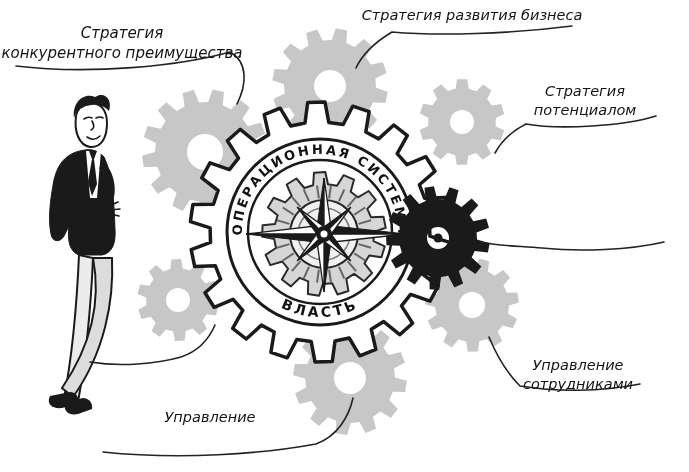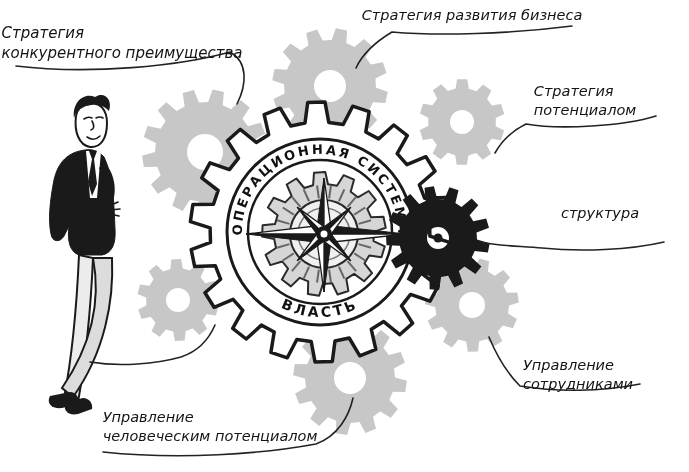--- a/index.html
+++ b/index.html
@@ -2,21 +2,21 @@
 <html><head>
 <meta charset="utf-8">
 <style>
   html,body{margin:0;padding:0;background:#fff;}
   .stage{
     position:relative;width:689px;height:472px;background:#ffffff;overflow:hidden;
     font-family:"DejaVu Sans",sans-serif;
   }
   .stage svg{position:absolute;left:0;top:0;}
   .label{
-    position:absolute;transform:translateX(-50%);
+    position:absolute;transform:translateX(-50%);text-align:center;
     font-style:italic;font-size:14.5px;color:#141414;line-height:1.3;
     font-family:"DejaVu Sans",sans-serif;
   }
   .label span{display:block;white-space:nowrap;}
 </style>
 </head>
 <body>
 
 <div class="stage">
 
@@ -134,27 +134,25 @@
   <div class="label" style="left:472px;top:6px">
     <span>Стратегия развития бизнеса</span>
   </div>
 
   <div class="label" style="left:585px;top:82px">
     <span>Стратегия</span>
     <span>потенциалом</span>
   </div>
 
   <div class="label" style="left:600px;top:204px">
-    <span>структура</span>
   </div>
 
   <div class="label" style="left:578px;top:356px">
     <span>Управление</span>
     <span>сотрудниками</span>
   </div>
 
   <div class="label" style="left:210px;top:408px">
     <span>Управление</span>
-    <span>человеческим потенциалом</span>
   </div>
 
 
 </div>
 
 </body></html>

